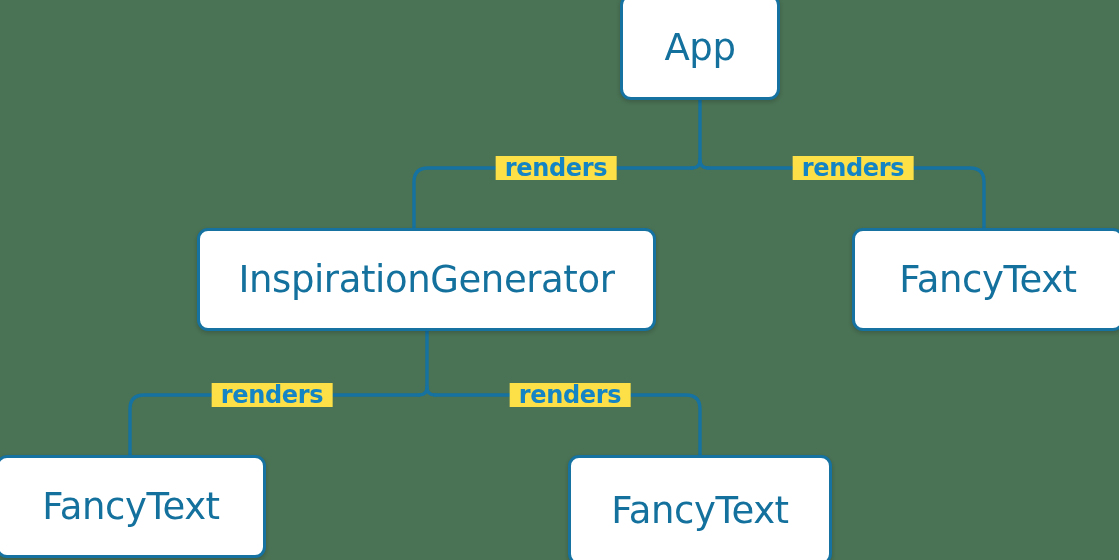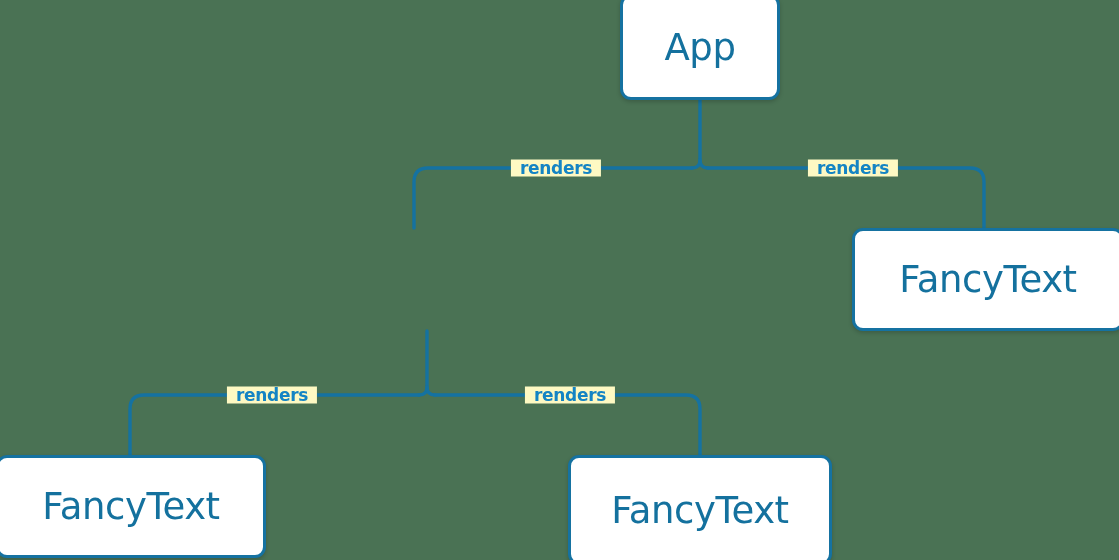--- a/index.html
+++ b/index.html
@@ -45,26 +45,26 @@
     font-size: 37px;
     font-weight: 400;
     letter-spacing: -0.4px;
     white-space: nowrap;
     line-height: 1;
   }
   .edge-label {
     position: absolute;
     color: #1484c4;
     font-family: "DejaVu Sans", sans-serif;
-    font-size: 17px;
+    font-size: 24px;
     font-weight: 600;
     letter-spacing: -0.3px;
     white-space: nowrap;
     line-height: 1;
-    background: #fef9c3;
+    background: #fde047;
     padding: 0 9px;
     transform: translate(-50%, -50%);
     z-index: 3;
   }
 
   
   #node-app            { left: 620px; top: -6px;  width: 160px; height: 106px; }
   #node-inspiration    { left: 197px; top: 228px; width: 459px; height: 103px; }
   #node-fancytext-right{ left: 852px; top: 228px; width: 272px; height: 103px; }
   #node-fancytext-left { left: -4px;  top: 455px; width: 270px; height: 103px; }
@@ -97,20 +97,23 @@
       <path d="M419,395 L144,395 Q130,395 130,409 L130,455"></path>
 
       <path d="M435,395 L686,395 Q700,395 700,409 L700,455"></path>
     </g>
   </svg>
 
   <div class="node" id="node-app">
     <span class="node-label">App</span>
   </div>
 
+  <div class="node" id="node-inspiration">
+    <span class="node-label">InspirationGenerator</span>
+  </div>
 
   <div class="node" id="node-fancytext-right">
     <span class="node-label">FancyText</span>
   </div>
 
   <div class="node" id="node-fancytext-left">
     <span class="node-label">FancyText</span>
   </div>
 
   <div class="node" id="node-copyright">

